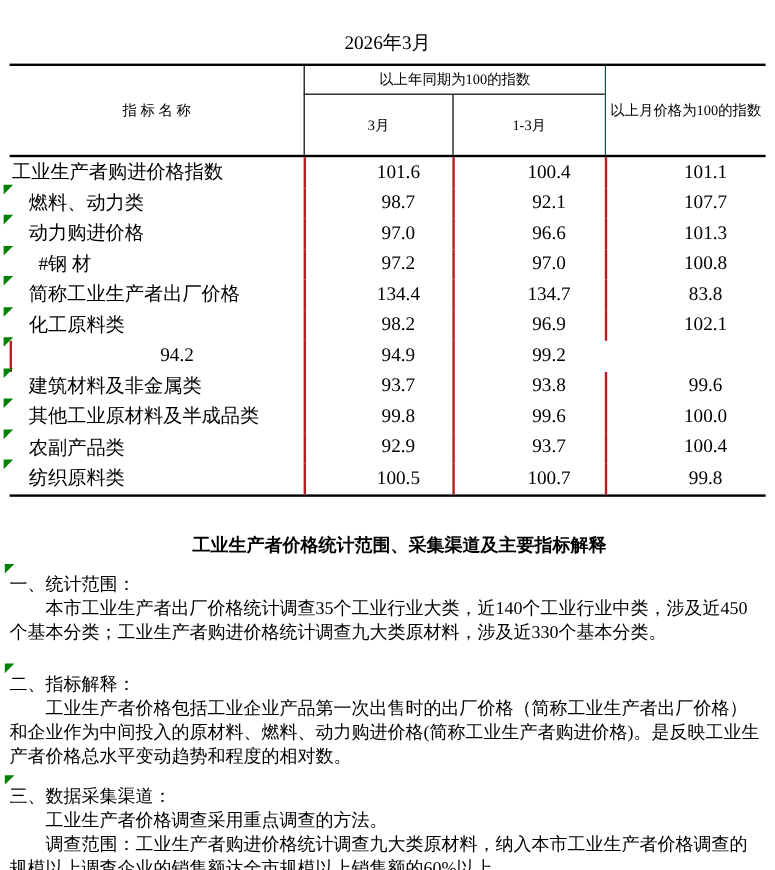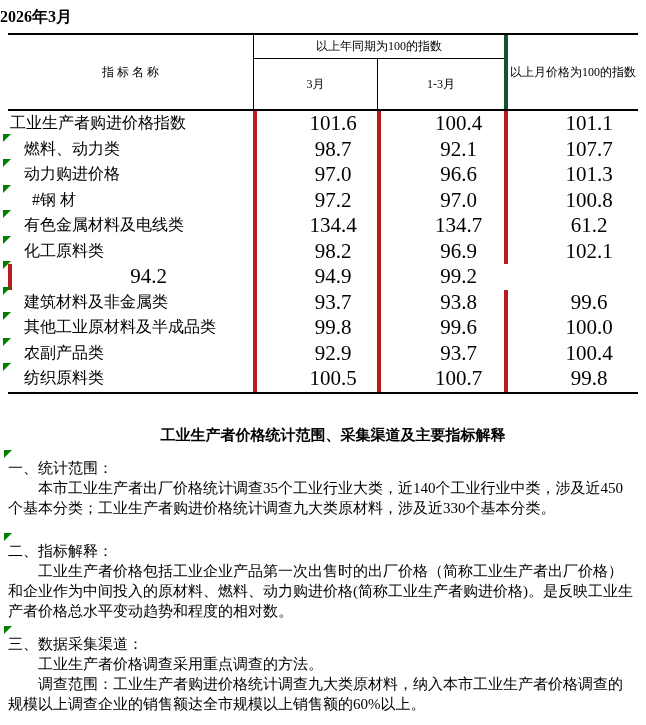--- a/index.html
+++ b/index.html
@@ -2,58 +2,58 @@
 <html><head>
 <meta charset="utf-8">
 <style>
   html,body { margin:0; padding:0; }
   body {
     width:646px; height:725px; background:#ffffff; color:#000;
     font-family:"Liberation Serif","DejaVu Serif",serif;
     overflow:hidden; position:relative;
   }
   .doc-title {
-    padding-top:6px; 
-    font-size:16px; font-weight:bold; line-height:21px;
+    padding-top:6px; text-align:center;
+    font-size:16px; font-weight:normal; line-height:21px;margin-top:20px;
   }
   
   .tbl { margin:6px 0 0 8px; width:630px; }
   .thead {
     display:grid;
     grid-template-columns:245px 124px 127px 134px;
     grid-template-rows:24px 50px;
     border-top:2px solid #000; border-bottom:2px solid #000;
   }
   .thead > div {
     box-sizing:border-box; display:flex; align-items:center; justify-content:center;
     font-size:12px;
   }
   .h-name  { grid-row:1/3; grid-column:1; }
   .h-group { grid-row:1; grid-column:2/4; border-left:1px solid #000; border-bottom:1px solid #000; }
   .h-sub3  { grid-row:2; grid-column:2; border-left:1px solid #000; }
   .h-sub13 { grid-row:2; grid-column:3; border-left:1px solid #000; }
   .h-month {
-    grid-row:1/3; grid-column:4; border-left:4px solid #14532d;
+    grid-row:1/3; grid-column:4; border-left:1px solid #14532d;
     font-size:15px; line-height:20px; text-align:center; padding:16px 1px;
   }
   .tbody { border-bottom:2px solid #000; }
   .trow {
     display:grid; grid-template-columns:245px 124px 127px 134px;
     height:25.5px; position:relative;
   }
   .cname {
     display:flex; align-items:center; font-size:16px; white-space:pre;
     box-sizing:border-box;
   }
   .ind0 { padding-left:2px; }
   .ind1 { padding-left:16px; }
   .ind2 { padding-left:24px; }
   .cnum {
-    border-left:4px solid #b91c1c; display:flex; align-items:center; justify-content:center;
-    font-size:21px;
+    border-left:2px solid #b91c1c; display:flex; align-items:center; justify-content:center;
+    font-size:16px;
     padding-left:32px;
   }
   .rowmark, .secmark {
     position:absolute; width:0; height:0;
     border-top:8px solid #008000; border-right:8px solid transparent;
   }
   .rowmark { left:-5px; top:-3px; }
   
   .notes-heading {
     margin-top:31px; text-align:center;
@@ -111,24 +111,24 @@
     <div class="trow">
       <span class="rowmark"></span>
       <div class="cname ind2">#钢 材</div>
       <div class="cnum">97.2</div>
       <div class="cnum">97.0</div>
       <div class="cnum">100.8</div>
     </div>
 
     <div class="trow">
       <span class="rowmark"></span>
-      <div class="cname ind1">有色金属材料及电线类</div>
+      <div class="cname ind1">简称工业生产者出厂价格</div>
       <div class="cnum">134.4</div>
       <div class="cnum">134.7</div>
-      <div class="cnum">61.2</div>
+      <div class="cnum">83.8</div>
     </div>
 
     <div class="trow">
       <span class="rowmark"></span>
       <div class="cname ind1">化工原料类</div>
       <div class="cnum">98.2</div>
       <div class="cnum">96.9</div>
       <div class="cnum">102.1</div>
     </div>
 

